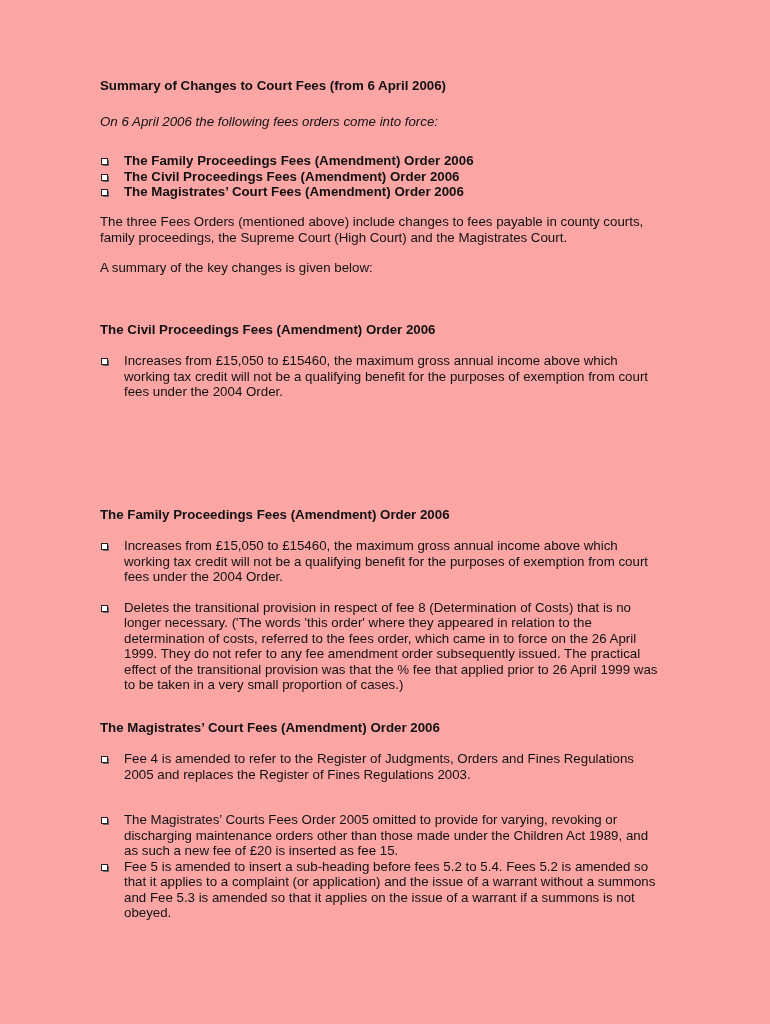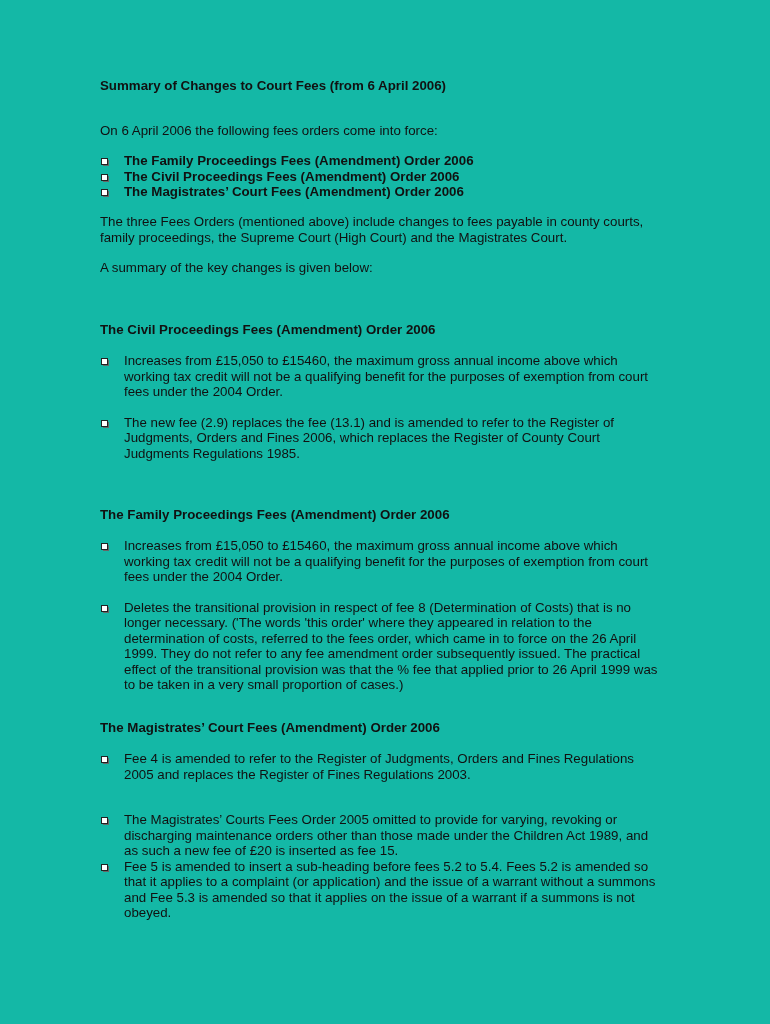--- a/index.html
+++ b/index.html
@@ -16,21 +16,21 @@
       color: #111111;
       font-size: 13.3px;
       line-height: 15.5px;
     }
     .page {
       position: absolute;
       left: 0;
       top: 0;
       width: 770px;
       height: 1024px;
-      background: #14b8a6;
+      background: #fca5a5;
     }
     .abs {
       position: absolute;
       left: 100px;
       width: 560px;
       margin: 0;
     }
     .title, .heading {
       font-weight: bold;
       font-size: 13.3px;
@@ -79,21 +79,21 @@
       display: block;
     }
   </style>
 </head>
 <body>
 
 <div class="page">
 
   <p class="abs title" style="top:78px;">Summary of Changes to Court Fees (from 6 April 2006)</p>
 
-  <p class="abs para" style="top:123px;">On 6 April 2006 the following fees orders come into force:</p>
+  <p class="abs para" style="top:114px;font-style:italic;">On 6 April 2006 the following fees orders come into force:</p>
 
   <ul class="blist" style="top:153px;">
     <li class="bitem bold-item">
       <span class="bullet"></span>
       <span class="btext">The Family Proceedings Fees (Amendment) Order 2006</span>
     </li>
     <li class="bitem bold-item">
       <span class="bullet"></span>
       <span class="btext">The Civil Proceedings Fees (Amendment) Order 2006</span>
     </li>
@@ -105,24 +105,20 @@
 
   <p class="abs para" style="top:214px; width:545px;">The three Fees Orders (mentioned above) include changes to fees payable in county courts, family proceedings, the Supreme Court (High Court) and the Magistrates Court.</p>
 
   <p class="abs para" style="top:260px;">A summary of the key changes is given below:</p>
 
   <p class="abs heading" style="top:322px;">The Civil Proceedings Fees (Amendment) Order 2006</p>
   <ul class="blist" style="top:353px;">
     <li class="bitem" style="margin-bottom:15px;">
       <span class="bullet"></span>
       <span class="btext">Increases from £15,050 to £15460, the maximum gross annual income above which working tax credit will not be a qualifying benefit for the purposes of exemption from court fees under the 2004 Order.</span>
-    </li>
-    <li class="bitem">
-      <span class="bullet"></span>
-      <span class="btext">The new fee (2.9) replaces the fee (13.1) and is amended to refer to the Register of Judgments, Orders and Fines 2006, which replaces the Register of County Court Judgments Regulations 1985.</span>
     </li>
   </ul>
 
   <p class="abs heading" style="top:507px;">The Family Proceedings Fees (Amendment) Order 2006</p>
   <ul class="blist" style="top:538px;">
     <li class="bitem" style="margin-bottom:15px;">
       <span class="bullet"></span>
       <span class="btext">Increases from £15,050 to £15460, the maximum gross annual income above which working tax credit will not be a qualifying benefit for the purposes of exemption from court fees under the 2004 Order.</span>
     </li>
     <li class="bitem">

